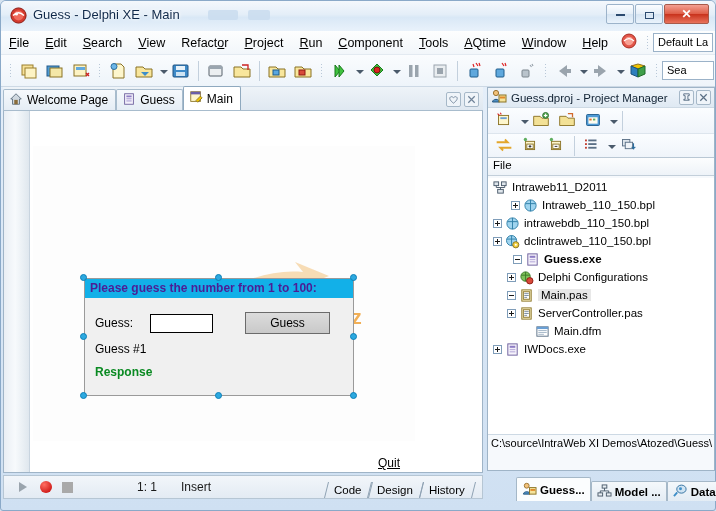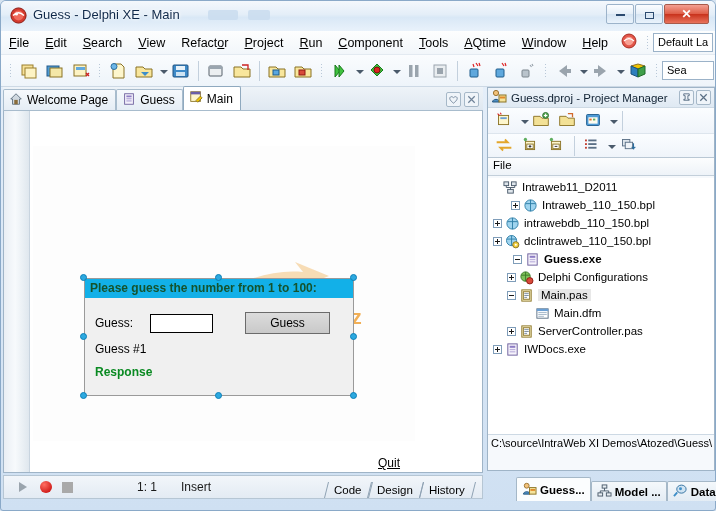--- a/index.html
+++ b/index.html
@@ -129,21 +129,21 @@
     background-size:8px 8px;
     background-position:0 0;
   }
   .watermark { position:absolute; left:150px; top:108px; width:230px; height:90px; pointer-events:none;}
   .iwform {
     position:absolute; left:80px; top:167px; width:270px; height:118px;
     background:#f0f0f0; border:1px solid #9a9a9a;
   }
   .iw-header {
     position:absolute; left:0; top:0; right:0; height:19px;
-    background:#12b0e8; color:#14532d; font-weight:bold; font-size:12px;
+    background:#12b0e8; color:#4c1d95; font-weight:bold; font-size:12px;
     padding:2px 0 0 5px; white-space:nowrap;
   }
   .iw-label {
     position:absolute; font-size:12px; color:#000;
   }
   .iw-edit {
     position:absolute; left:65px; top:35px; width:63px; height:19px;
     background:#fff; border:1px solid #000;
   }
   .iw-btn {
@@ -621,21 +621,21 @@
           <rect x="6" y="6" width="8" height="7" fill="#dfe6ec" stroke="#5a6f85"></rect>
           <rect x="9" y="9" width="8" height="7" fill="#eff3f7" stroke="#5a6f85"></rect>
           <path d="M18 10 v6 l-2 -2 M18 16 l2 -2" stroke="#2b6d9e" stroke-width="1.2" fill="none"></path>
         </svg></span>
     </div>
 
     <div class="pm-colhead">File</div>
 
     <div class="pm-tree">
 
-      <div class="trow" style="padding-left:15px;">
+      <div class="trow" style="padding-left:5px;">
         <span class="tico">
           <svg width="15" height="15" viewBox="0 0 16 16">
             <rect x="1" y="2" width="5" height="4" fill="#dfe6ec" stroke="#4a5a6a"></rect>
             <rect x="9" y="2" width="5" height="4" fill="#dfe6ec" stroke="#4a5a6a"></rect>
             <rect x="5" y="10" width="6" height="4" fill="#dfe6ec" stroke="#4a5a6a"></rect>
             <path d="M3.5 6 v2 h9 v-2 M8 8 v2" stroke="#4a5a6a" fill="none"></path>
           </svg>
         </span>
         <span>Intraweb11_D2011</span>
       </div>
@@ -705,41 +705,41 @@
         <span class="tico">
           <svg width="15" height="15" viewBox="0 0 16 16">
             <rect x="3" y="2" width="10" height="12" fill="#fdf6cd" stroke="#8a7224"></rect>
             <rect x="4.6" y="4" width="6.8" height="8" fill="#fff" stroke="#8a7224"></rect>
             <path d="M5.6 6 h4.8 M5.6 8 h4.8 M5.6 10 h3" stroke="#5a6f85" stroke-width="0.8"></path>
           </svg>
         </span>
         <span class="sel-row" style="padding:0 3px;">Main.pas</span>
       </div>
 
+      <div class="trow" style="padding-left:19px;">
+        <span class="exp plus"></span>
+        <span class="tico">
+          <svg width="15" height="15" viewBox="0 0 16 16">
+            <rect x="3" y="2" width="10" height="12" fill="#fdf6cd" stroke="#8a7224"></rect>
+            <rect x="4.6" y="4" width="6.8" height="8" fill="#fff" stroke="#8a7224"></rect>
+            <path d="M5.6 6 h4.8 M5.6 8 h4.8 M5.6 10 h3" stroke="#5a6f85" stroke-width="0.8"></path>
+          </svg>
+        </span>
+        <span>ServerController.pas</span>
+      </div>
+
       <div class="trow" style="padding-left:47px;">
         <span class="tico">
           <svg width="15" height="15" viewBox="0 0 16 16">
             <rect x="2" y="3" width="12" height="10" fill="#fff" stroke="#5a6f85"></rect>
             <rect x="2" y="3" width="12" height="2.4" fill="#6a9fd4"></rect>
             <path d="M3.5 7 h9 M3.5 9 h9 M3.5 11 h6" stroke="#8aa2b8" stroke-width="0.8"></path>
           </svg>
         </span>
         <span>Main.dfm</span>
-      </div>
-
-      <div class="trow" style="padding-left:19px;">
-        <span class="exp plus"></span>
-        <span class="tico">
-          <svg width="15" height="15" viewBox="0 0 16 16">
-            <rect x="3" y="2" width="10" height="12" fill="#fdf6cd" stroke="#8a7224"></rect>
-            <rect x="4.6" y="4" width="6.8" height="8" fill="#fff" stroke="#8a7224"></rect>
-            <path d="M5.6 6 h4.8 M5.6 8 h4.8 M5.6 10 h3" stroke="#5a6f85" stroke-width="0.8"></path>
-          </svg>
-        </span>
-        <span>ServerController.pas</span>
       </div>
 
       <div class="trow" style="padding-left:5px;">
         <span class="exp plus"></span>
         <span class="tico">
           <svg width="15" height="15" viewBox="0 0 16 16">
             <rect x="3" y="2" width="10" height="12" fill="#f6f3fb" stroke="#6b5d9c"></rect>
             <rect x="5" y="4" width="6" height="2.2" fill="#8e7dc4"></rect>
             <rect x="5" y="7.4" width="6" height="1.3" fill="#bdb2dd"></rect>
             <rect x="5" y="9.8" width="6" height="1.3" fill="#bdb2dd"></rect>

